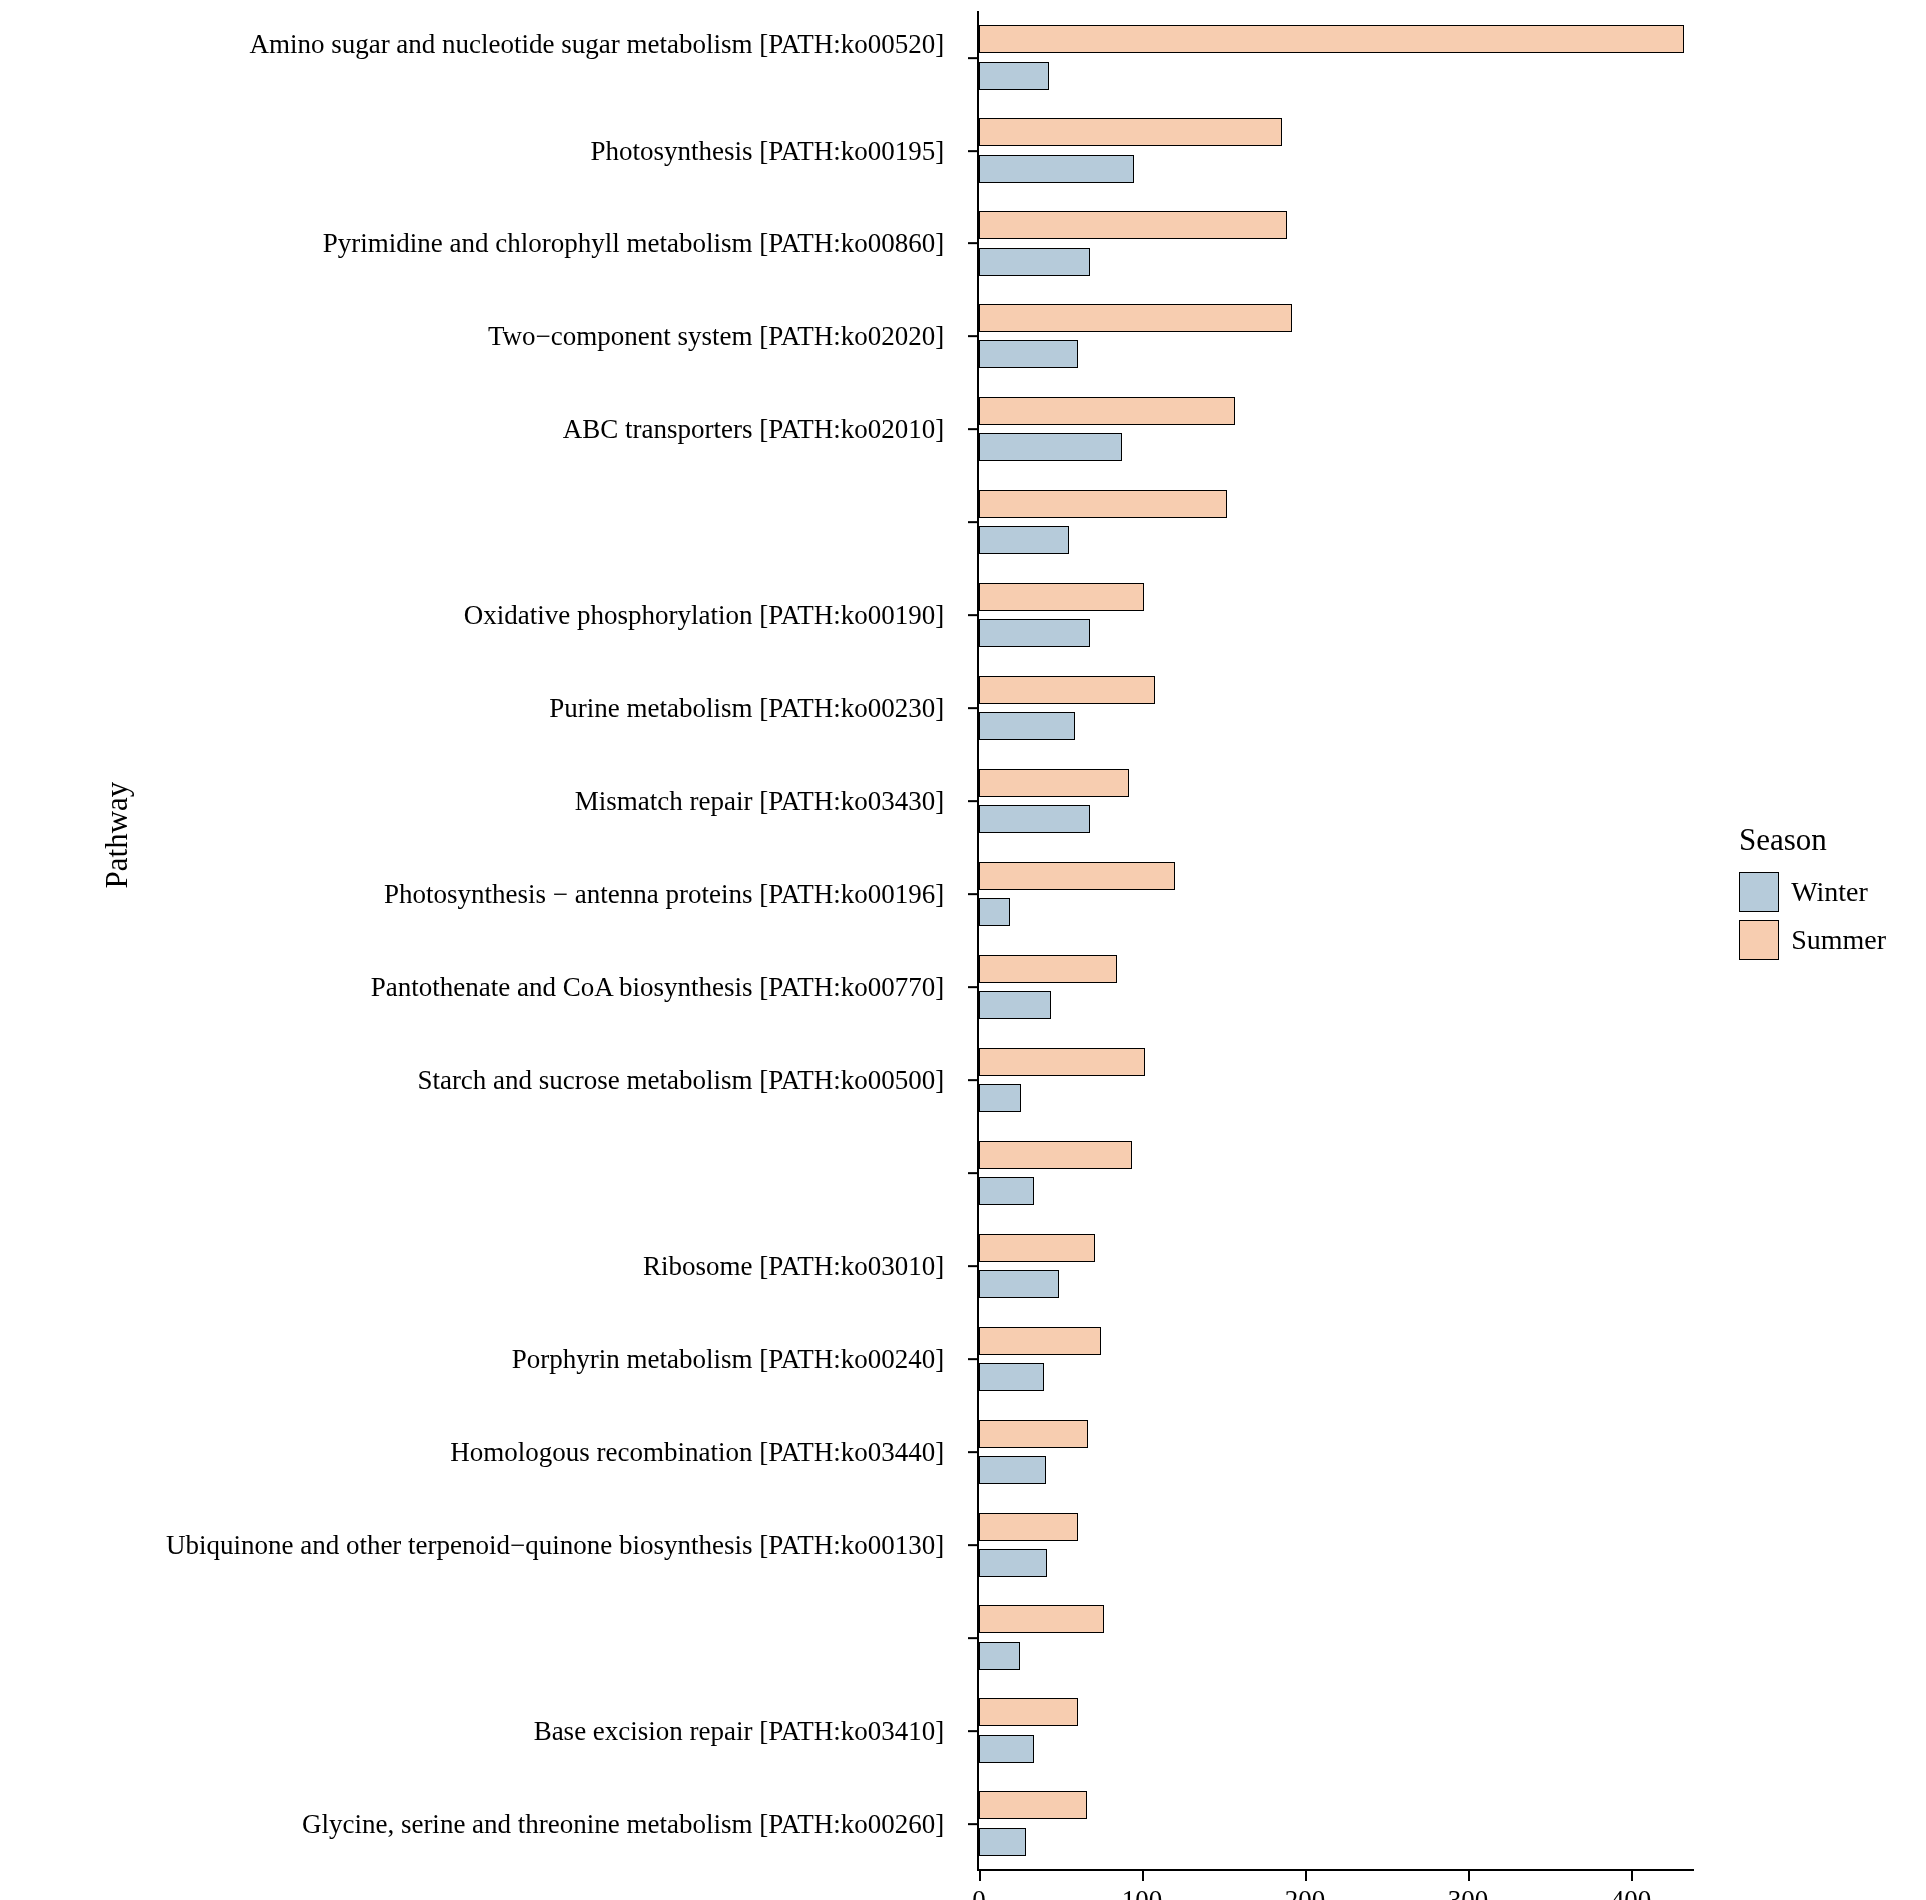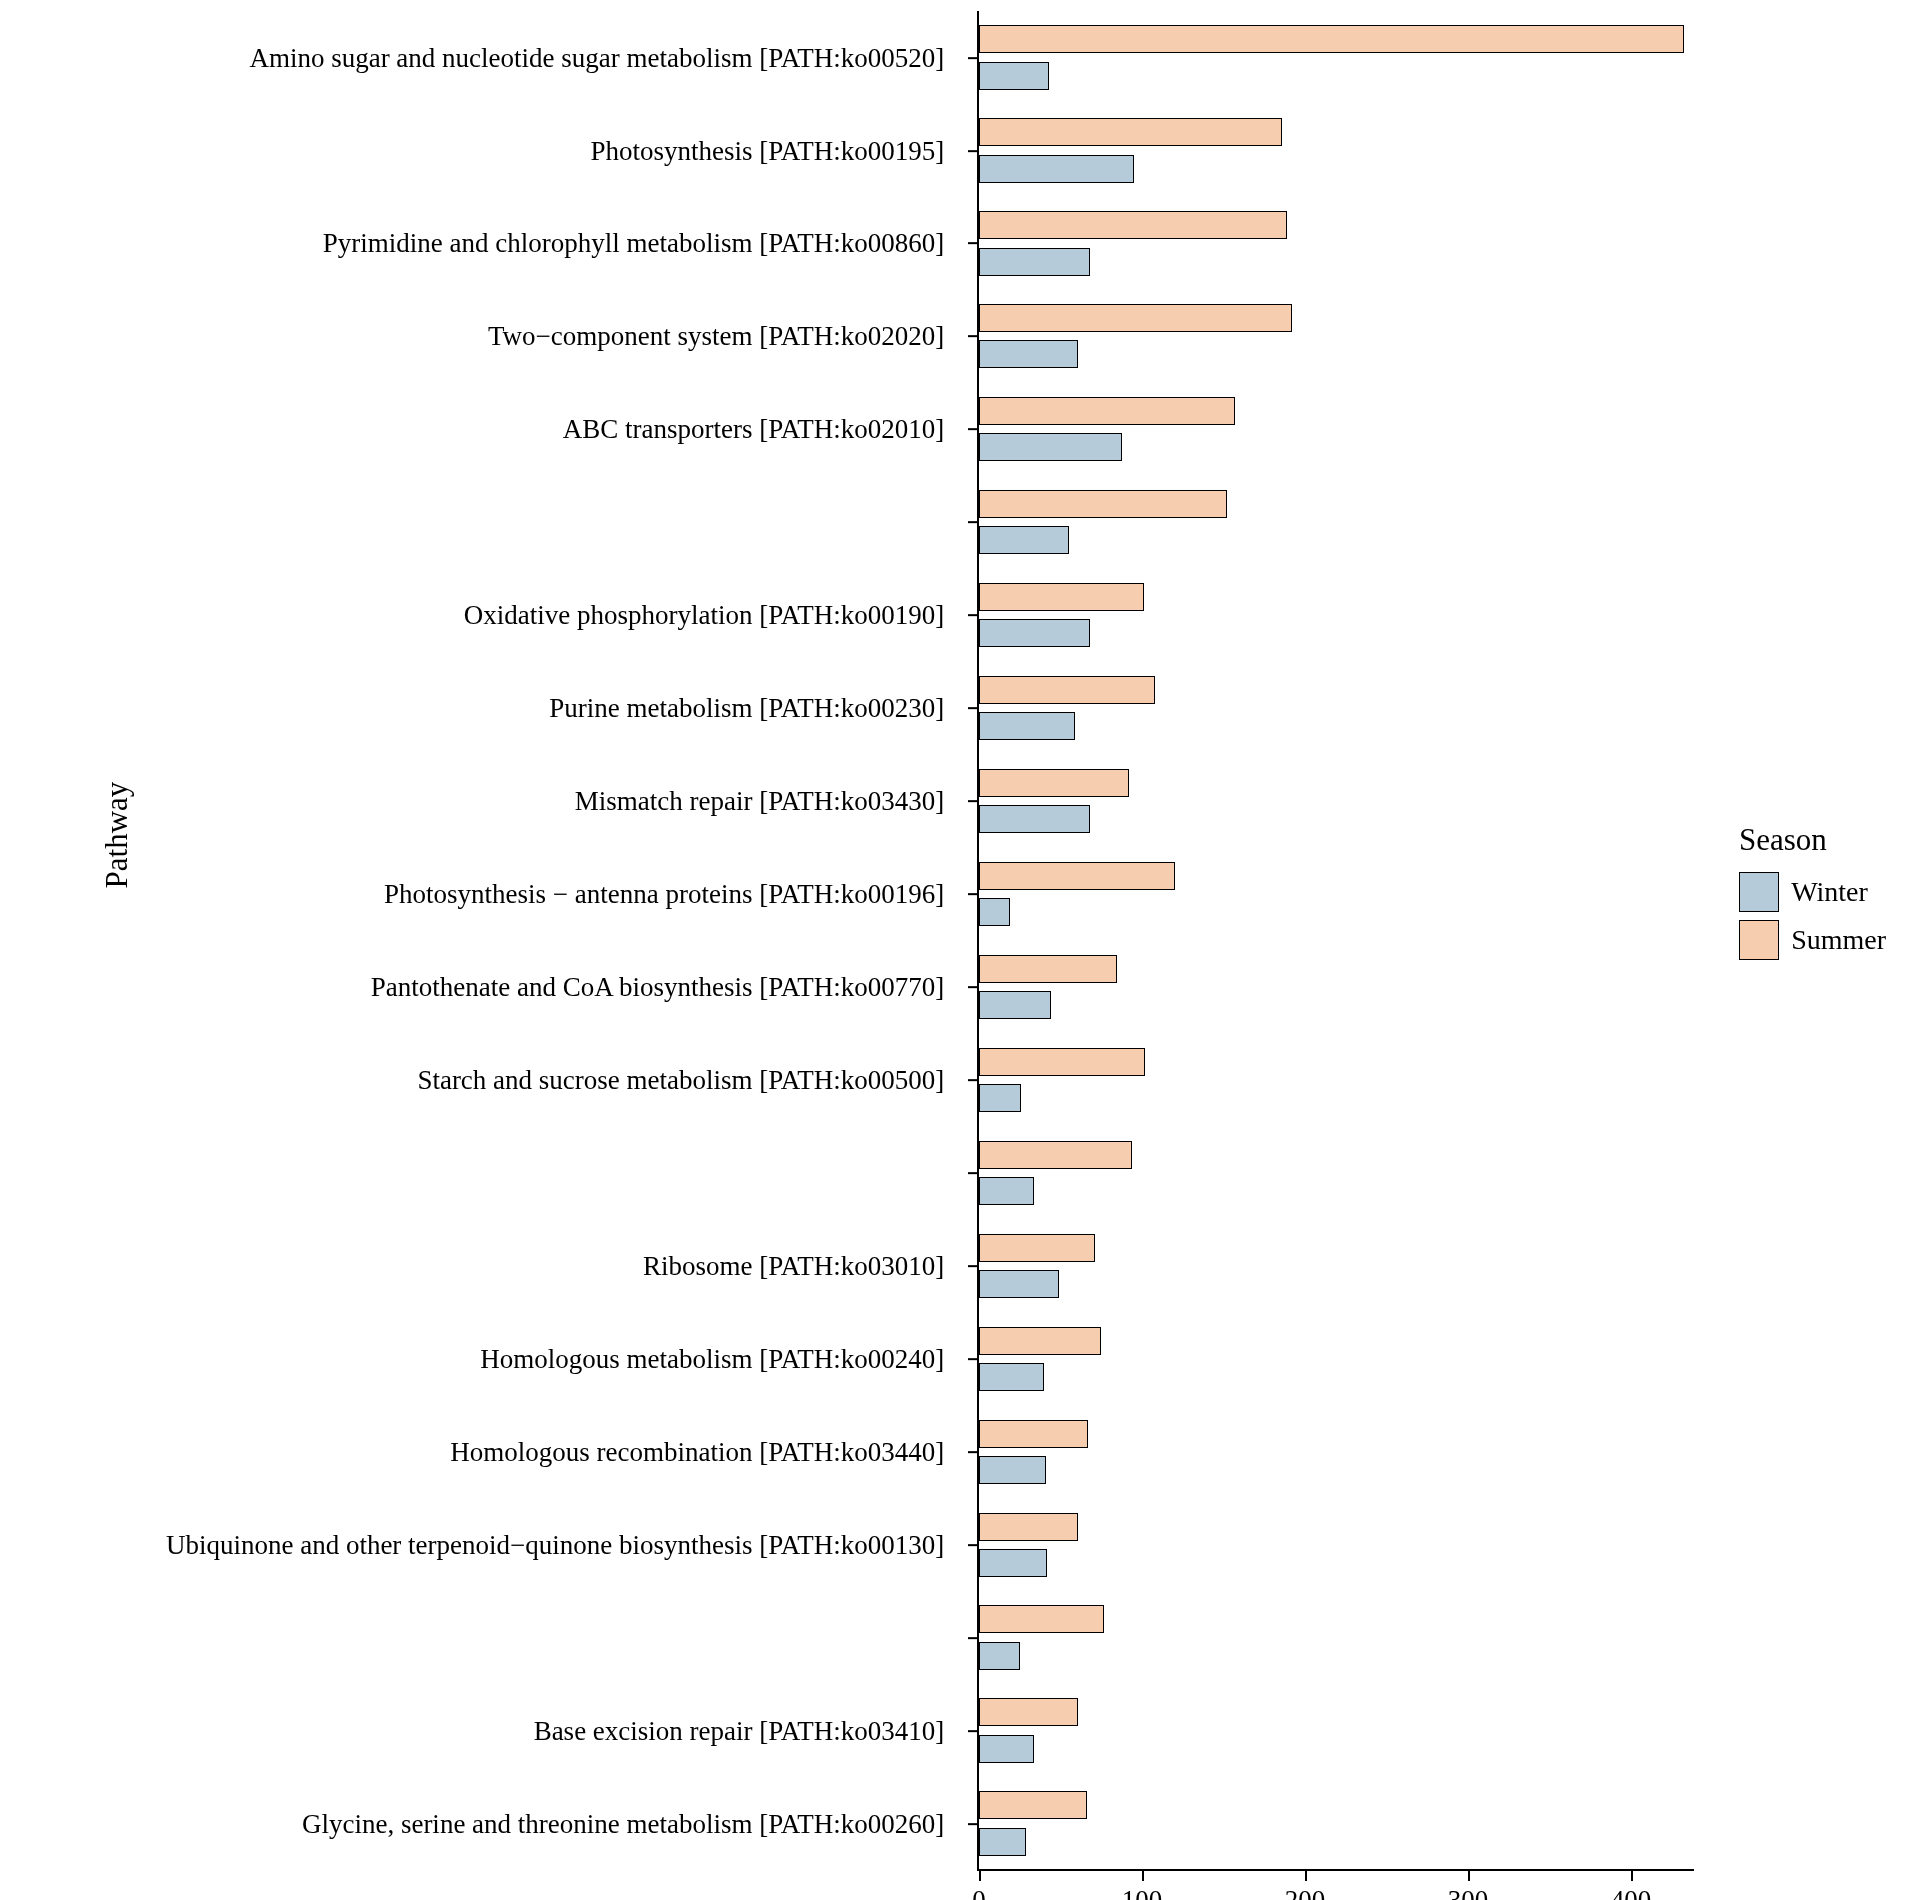--- a/index.html
+++ b/index.html
@@ -141,33 +141,33 @@
   }
 </style>
 </head>
 <body>
 
 <div id="chart-root">
 
   <div class="y-axis-title">Pathway</div>
 
   <div class="cat-labels-wrap" id="cat-labels">
-      <div class="cat-row-label" style="top: 58px;">Amino sugar and nucleotide sugar metabolism [PATH:ko00520]</div>
+      <div class="cat-row-label" style="top: 44px;">Amino sugar and nucleotide sugar metabolism [PATH:ko00520]</div>
       <div class="cat-row-label" style="top: 151px;">Photosynthesis [PATH:ko00195]</div>
       <div class="cat-row-label" style="top: 243px;">Pyrimidine and chlorophyll metabolism [PATH:ko00860]</div>
       <div class="cat-row-label" style="top: 336px;">Two−component system [PATH:ko02020]</div>
       <div class="cat-row-label" style="top: 429px;">ABC transporters [PATH:ko02010]</div>
       <div class="cat-row-label" style="top: 615px;">Oxidative phosphorylation [PATH:ko00190]</div>
       <div class="cat-row-label" style="top: 708px;">Purine metabolism [PATH:ko00230]</div>
       <div class="cat-row-label" style="top: 801px;">Mismatch repair [PATH:ko03430]</div>
       <div class="cat-row-label" style="top: 894px;">Photosynthesis − antenna proteins [PATH:ko00196]</div>
       <div class="cat-row-label" style="top: 987px;">Pantothenate and CoA biosynthesis [PATH:ko00770]</div>
       <div class="cat-row-label" style="top: 1080px;">Starch and sucrose metabolism [PATH:ko00500]</div>
       <div class="cat-row-label" style="top: 1266px;">Ribosome [PATH:ko03010]</div>
-      <div class="cat-row-label" style="top: 1359px;">Homologous metabolism [PATH:ko00240]</div>
+      <div class="cat-row-label" style="top: 1359px;">Porphyrin metabolism [PATH:ko00240]</div>
       <div class="cat-row-label" style="top: 1452px;">Homologous recombination [PATH:ko03440]</div>
       <div class="cat-row-label" style="top: 1545px;">Ubiquinone and other terpenoid−quinone biosynthesis [PATH:ko00130]</div>
       <div class="cat-row-label" style="top: 1731px;">Base excision repair [PATH:ko03410]</div>
       <div class="cat-row-label" style="top: 1824px;">Glycine, serine and threonine metabolism [PATH:ko00260]</div>
     </div>
 
   <div class="axis-line-y"></div>
   <div class="axis-line-x"></div>
 
   <div class="panel" id="plot-panel">

